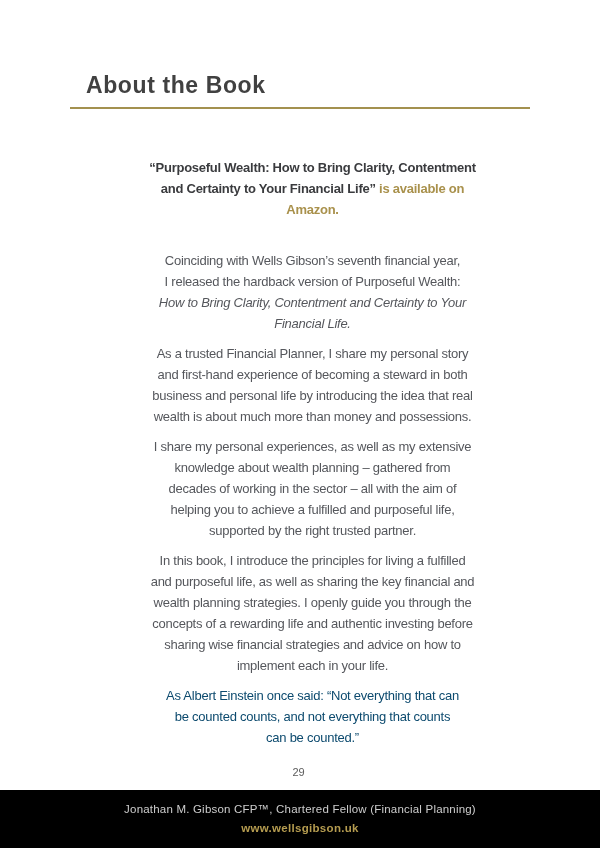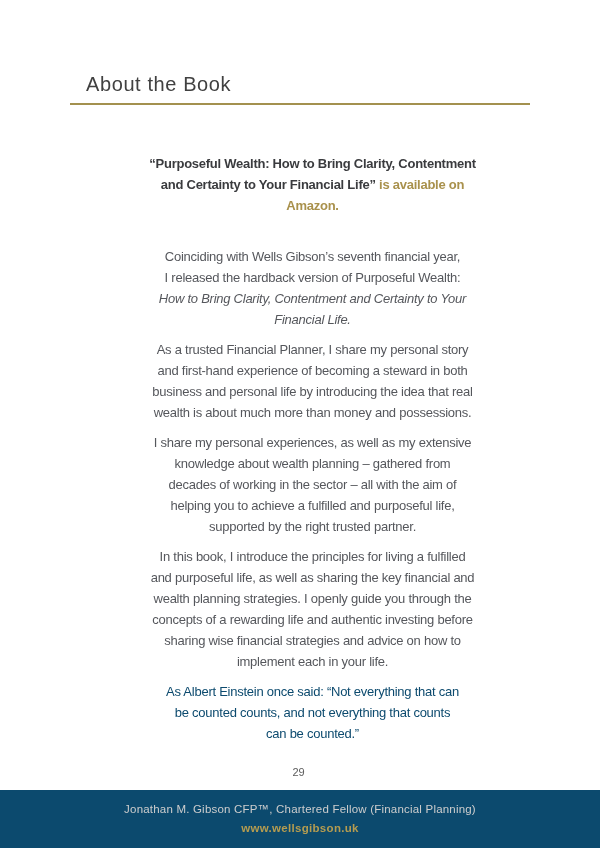--- a/index.html
+++ b/index.html
@@ -10,22 +10,22 @@
     height: 848px;
     background: #ffffff;
     overflow: hidden;
     font-family: "Liberation Sans", sans-serif;
   }
   
   .doc-header { margin: 72px 70px 0 70px; }
   .doc-title {
     margin: 0 0 7px 16px;
     font-family: "Liberation Sans", sans-serif;
-    font-size: 20px;
-    font-weight: 400;
+    font-size: 23px;
+    font-weight: 700;
     letter-spacing: 0.6px;
     color: #414141;
     line-height: 1.2;
   }
   .title-rule {
     height: 2px;
     width: 460px;
     background: #a3914f;
   }
   
@@ -51,21 +51,21 @@
     left: 0; right: 3px;
     top: 766px;
     text-align: center;
     font-size: 11px;
     color: #5c5c5c;
   }
   .footer-bar {
     position: absolute;
     left: 0; right: 0; bottom: 0;
     height: 58px;
-    background: #0c4a6e;
+    background: #000000;
     text-align: center;
     padding-top: 11px;
   }
   .footer-credit {
     font-size: 11.5px;
     letter-spacing: 0.2px;
     color: #cdcdcd;
     line-height: 16px;
   }
   .footer-site {

